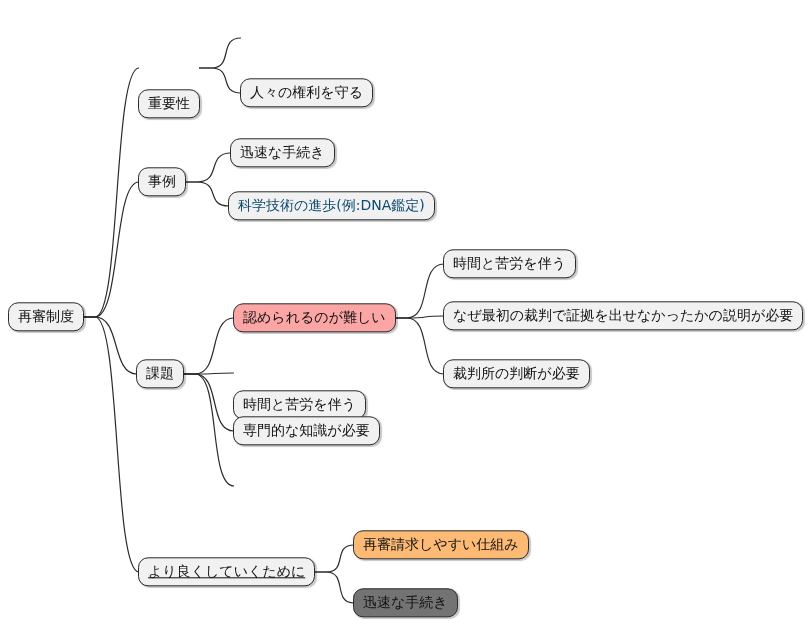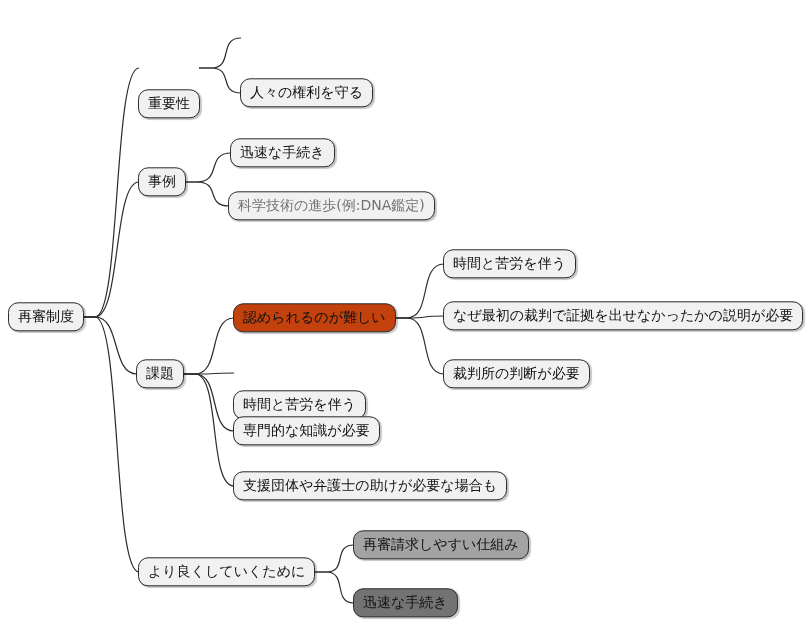--- a/index.html
+++ b/index.html
@@ -67,26 +67,25 @@
       <path d="M 83 317 L 95 317 C 121 317 113 572 139 572" fill="none" stroke="#2b2b2b" stroke-width="1.2"></path>
       <path d="M 314.28125 572 L 326.196875 572 C 348.04218749999995 572 332.1546875 545 354 545" fill="none" stroke="#2b2b2b" stroke-width="1.2"></path>
       <path d="M 314.28125 572 L 326.196875 572 C 348.04218749999995 572 332.1546875 603 354 603" fill="none" stroke="#2b2b2b" stroke-width="1.2"></path>
     </svg>
   <div id="node-layer">
       <div class="node" style="left: 8px; top: 317px; background: rgb(241, 241, 241); border-color: rgb(43, 43, 43); color: rgb(17, 17, 17); text-align: right;">再審制度</div>
       <div class="node" style="left: 138px; top: 68px; background: rgb(241, 241, 241); border-color: rgb(43, 43, 43); color: rgb(17, 17, 17); margin-top: 36px;">重要性</div>
       <div class="node" style="left: 240px; top: 93px; background: rgb(241, 241, 241); border-color: rgb(43, 43, 43); color: rgb(17, 17, 17);">人々の権利を守る</div>
       <div class="node" style="left: 138px; top: 182px; background: rgb(241, 241, 241); border-color: rgb(43, 43, 43); color: rgb(17, 17, 17);">事例</div>
       <div class="node" style="left: 230px; top: 153px; background: rgb(241, 241, 241); border-color: rgb(43, 43, 43); color: rgb(17, 17, 17);">迅速な手続き</div>
-      <div class="node" style="left: 228px; top: 206px; background: rgb(241, 241, 241); border-color: rgb(43, 43, 43); color: #737373;">科学技術の進歩(例:DNA鑑定)</div>
+      <div class="node" style="left: 228px; top: 206px; background: rgb(241, 241, 241); border-color: rgb(43, 43, 43); color: #0c4a6e;">科学技術の進歩(例:DNA鑑定)</div>
       <div class="node" style="left: 136px; top: 374px; background: rgb(241, 241, 241); border-color: rgb(43, 43, 43); color: rgb(17, 17, 17);">課題</div>
-      <div class="node" style="left: 233px; top: 318px; background: #c2410c; border-color: rgb(43, 43, 43); color: rgb(17, 17, 17);">認められるのが難しい</div>
+      <div class="node" style="left: 233px; top: 318px; background: #fca5a5; border-color: rgb(43, 43, 43); color: rgb(17, 17, 17);">認められるのが難しい</div>
       <div class="node" style="left: 443px; top: 264px; background: rgb(241, 241, 241); border-color: rgb(43, 43, 43); color: rgb(17, 17, 17);">時間と苦労を伴う</div>
       <div class="node" style="left: 443px; top: 316px; background: rgb(241, 241, 241); border-color: rgb(43, 43, 43); color: rgb(17, 17, 17);">なぜ最初の裁判で証拠を出せなかったかの説明が必要</div>
       <div class="node" style="left: 443px; top: 374px; background: rgb(241, 241, 241); border-color: rgb(43, 43, 43); color: rgb(17, 17, 17);">裁判所の判断が必要</div>
       <div class="node" style="left: 233px; top: 373px; background: rgb(241, 241, 241); border-color: rgb(43, 43, 43); color: rgb(17, 17, 17); margin-top: 32px;">時間と苦労を伴う</div>
       <div class="node" style="left: 233px; top: 431px; background: rgb(241, 241, 241); border-color: rgb(43, 43, 43); color: rgb(17, 17, 17);">専門的な知識が必要</div>
-      <div class="node" style="left: 233px; top: 486px; background: rgb(241, 241, 241); border-color: rgb(43, 43, 43); color: rgb(17, 17, 17);">支援団体や弁護士の助けが必要な場合も</div>
-      <div class="node" style="left: 138px; top: 572px; background: rgb(241, 241, 241); border-color: rgb(43, 43, 43); color: rgb(17, 17, 17);">より良くしていくために</div>
-      <div class="node" style="left: 353px; top: 545px; background: #a3a3a3; border-color: rgb(43, 43, 43); color: rgb(17, 17, 17);">再審請求しやすい仕組み</div>
+      <div class="node" style="left: 138px; top: 572px; background: rgb(241, 241, 241); border-color: rgb(43, 43, 43); color: rgb(17, 17, 17); text-decoration: underline;">より良くしていくために</div>
+      <div class="node" style="left: 353px; top: 545px; background: #fdba74; border-color: rgb(43, 43, 43); color: rgb(17, 17, 17);">再審請求しやすい仕組み</div>
       <div class="node" style="left: 353px; top: 603px; background: #737373; border-color: rgb(43, 43, 43); color: rgb(17, 17, 17);">迅速な手続き</div>
     </div>
 </div>
 
 </body></html>

